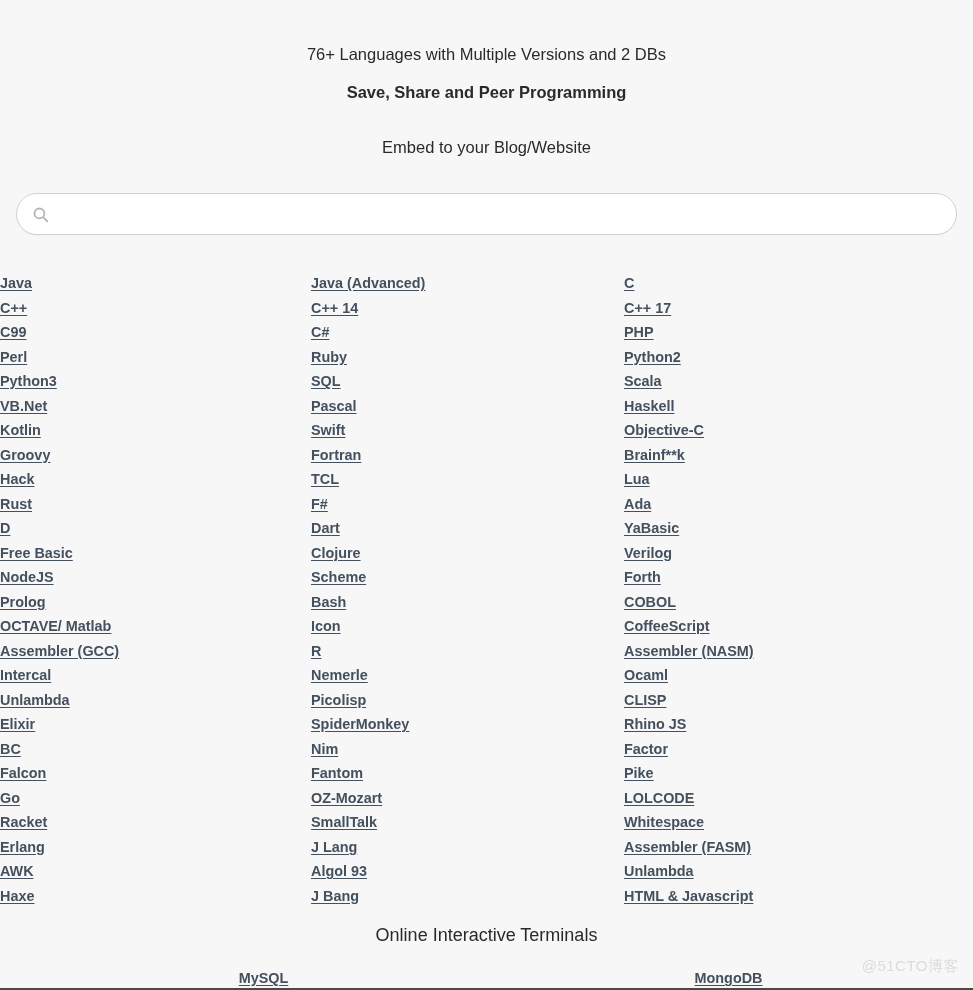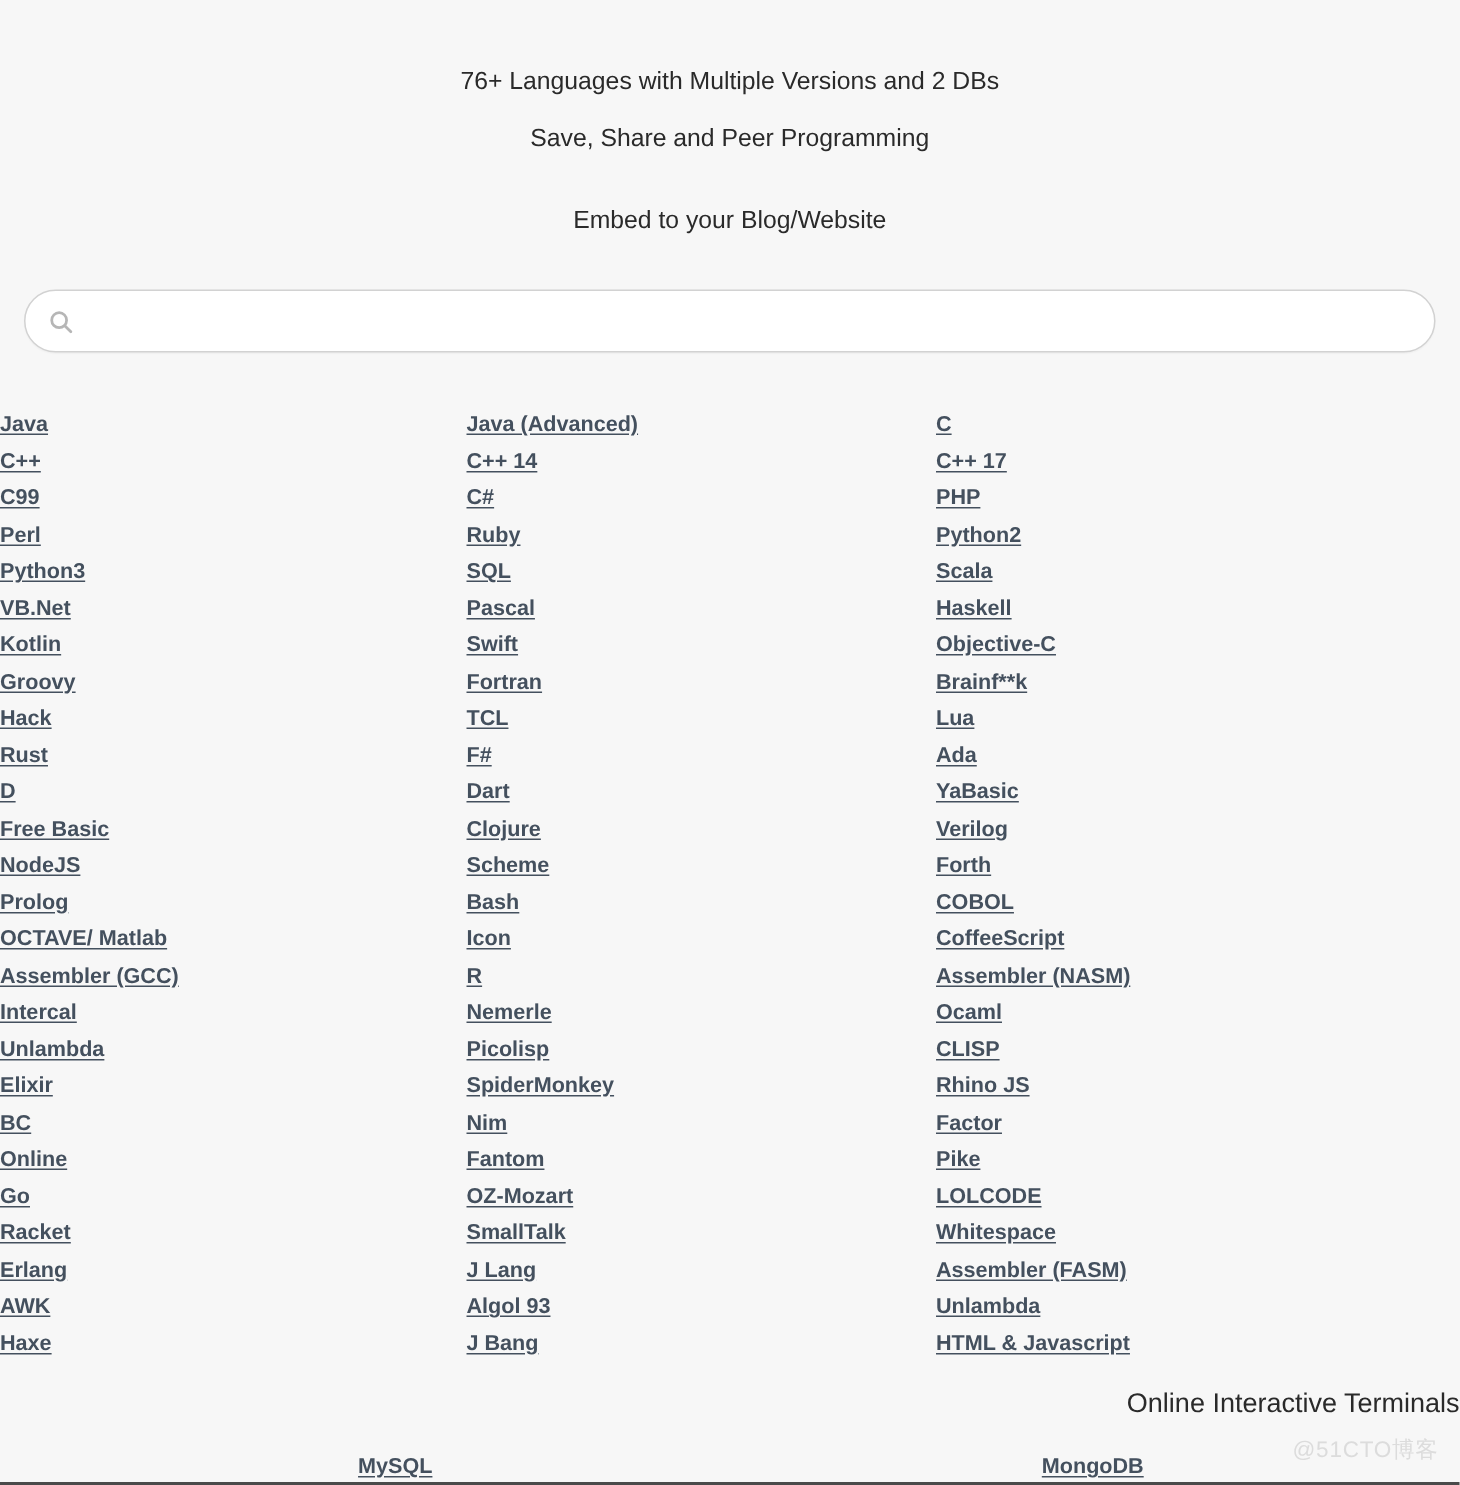--- a/index.html
+++ b/index.html
@@ -38,21 +38,21 @@
     margin: 0;
   }
   .hero-sub {
     margin: 0;
     font-size: 16.5px;
     font-weight: 400;
     color: #2a2a2a;
     line-height: 25px;
   }
   .hero-sub.first { margin-top: 38px; }
-  .hero-sub.second { margin-top: 13px; }
+  .hero-sub.second { margin-top: 13px; font-weight: bold; }
   .hero-sub.third { margin-top: 30px; }
 
   
   .search-wrap {
     margin: 33px 16px 0 16px;
     height: 42px;
     border: 1px solid #d2d2d2;
     border-radius: 21px;
     background: #ffffff;
     display: flex;
@@ -106,21 +106,21 @@
     color: #44505e;
     text-decoration: underline;
     text-underline-offset: 2px;
     line-height: 24.5px;
     white-space: nowrap;
     cursor: pointer;
   }
 
   
   .terminals-title {
-    text-align: right;
+    text-align: center;
     font-size: 18px;
     font-weight: 400;
     color: #2a2a2a;
     margin: 14px 0 0 0;
     line-height: 26px;
   }
   .db-row {
     margin-top: 22px;
     display: flex;
     padding-left: 31px;
@@ -199,21 +199,21 @@
         <span class="lang-link">D</span>
         <span class="lang-link">Free Basic</span>
         <span class="lang-link">NodeJS</span>
         <span class="lang-link">Prolog</span>
         <span class="lang-link">OCTAVE/ Matlab</span>
         <span class="lang-link">Assembler (GCC)</span>
         <span class="lang-link">Intercal</span>
         <span class="lang-link">Unlambda</span>
         <span class="lang-link">Elixir</span>
         <span class="lang-link">BC</span>
-        <span class="lang-link">Online</span>
+        <span class="lang-link">Falcon</span>
         <span class="lang-link">Go</span>
         <span class="lang-link">Racket</span>
         <span class="lang-link">Erlang</span>
         <span class="lang-link">AWK</span>
         <span class="lang-link">Haxe</span>
       </div>
     <div class="lang-col">
         <span class="lang-link">Java (Advanced)</span>
         <span class="lang-link">C++ 14</span>
         <span class="lang-link">C#</span>

